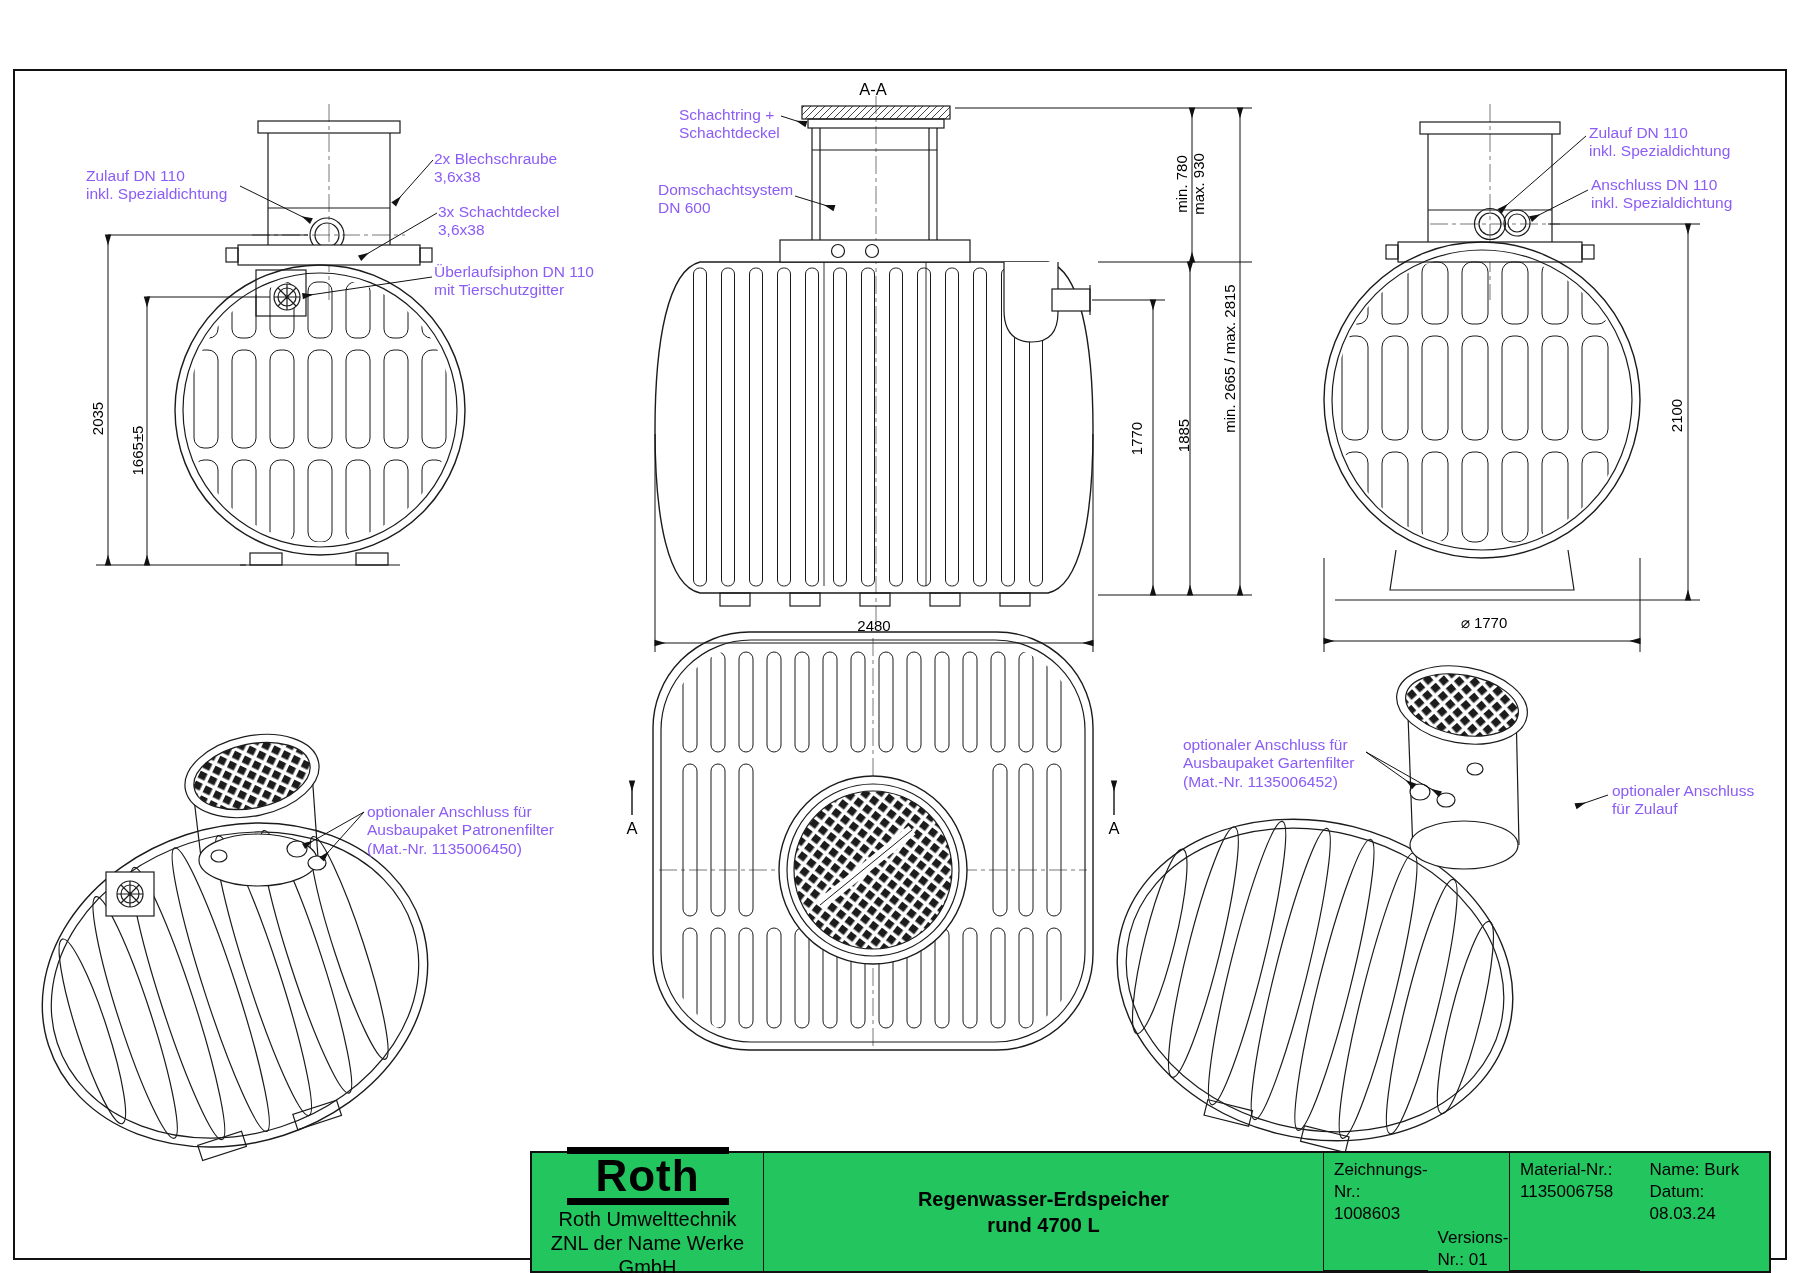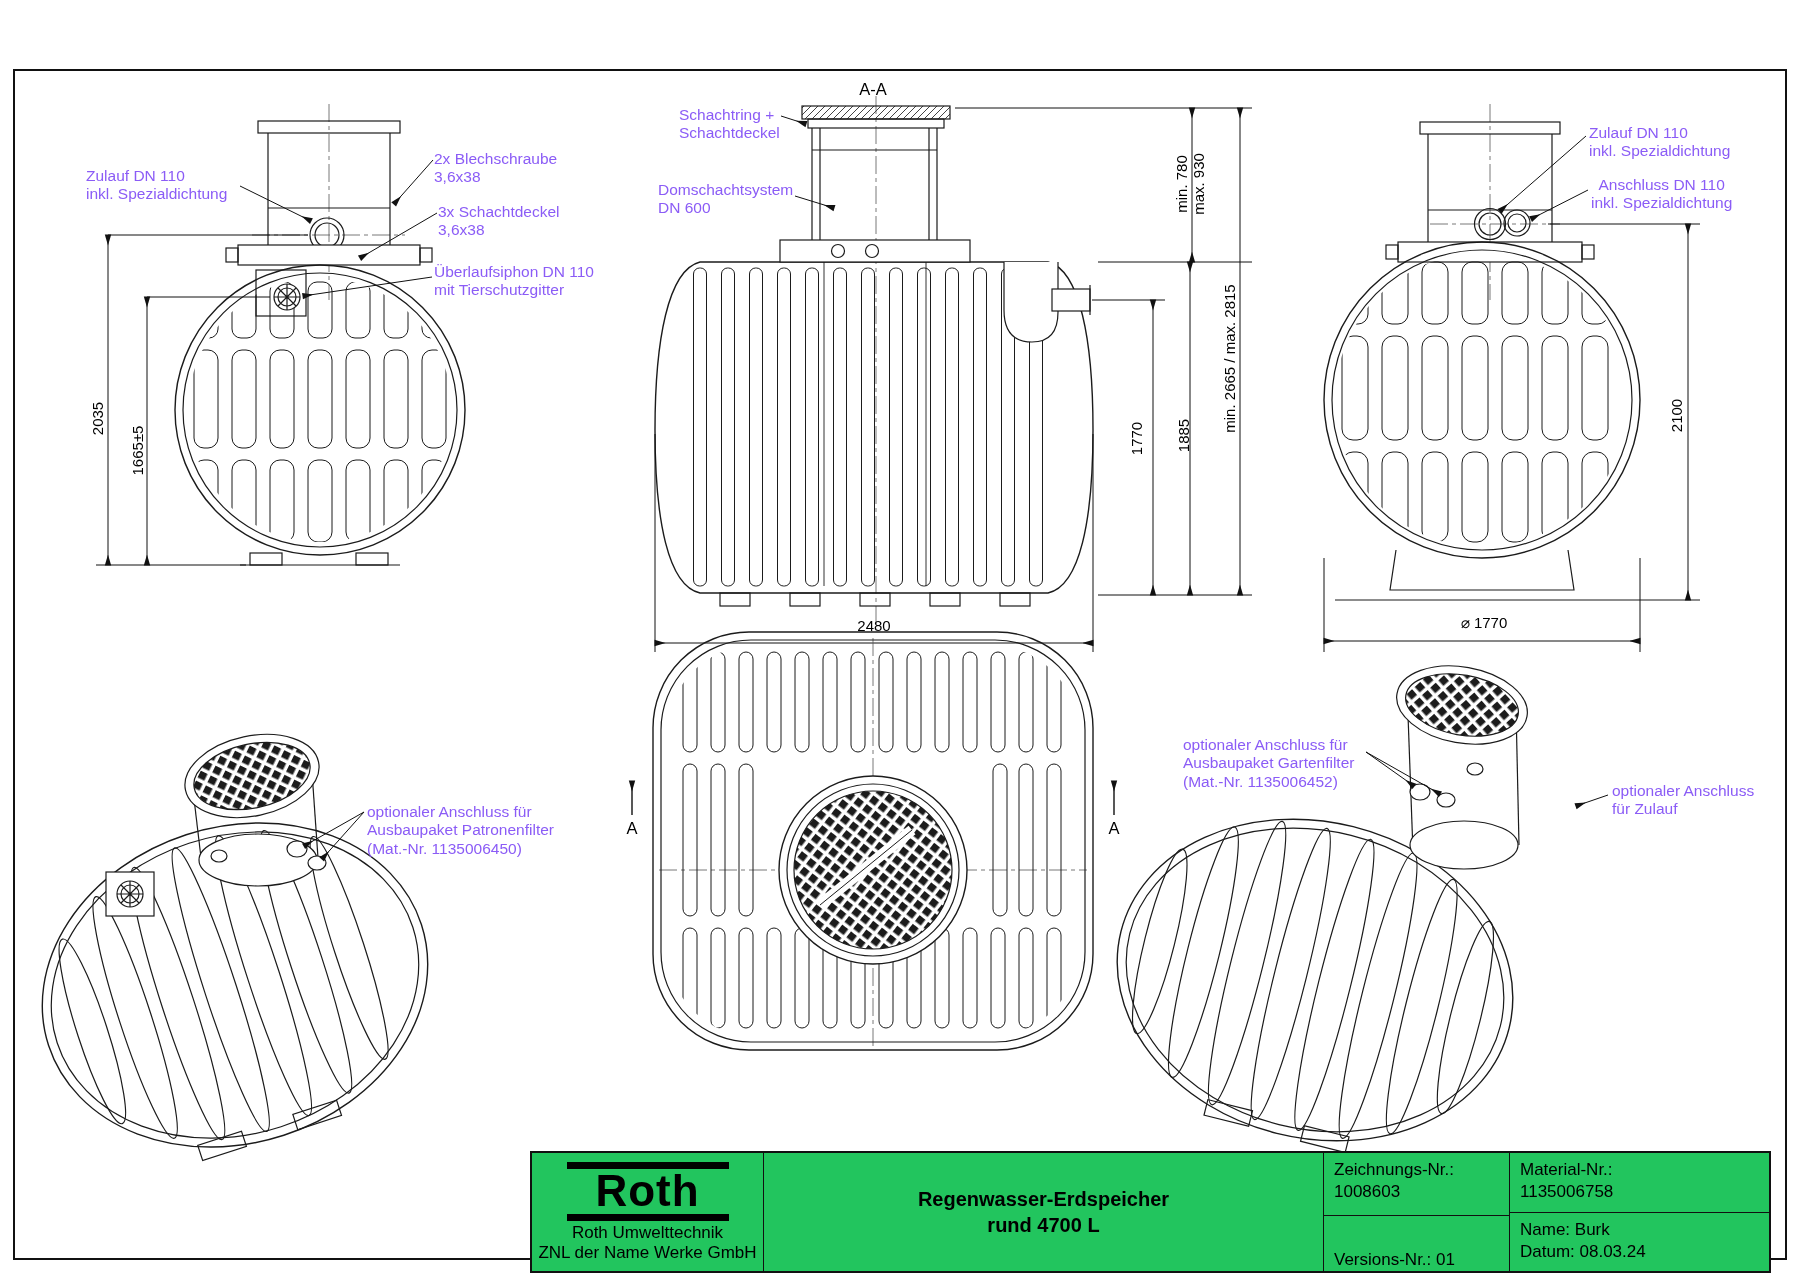--- a/index.html
+++ b/index.html
@@ -7,23 +7,23 @@
   #page{position:relative;width:1800px;height:1273px;background:#fff;overflow:hidden;}
   svg{position:absolute;left:0;top:0;}
   .lbl{position:absolute;font-size:15.5px;line-height:1.18;white-space:pre-line;color:#8b5cf6;}
   .dim{position:absolute;font-size:15px;text-align:center;white-space:pre-line;color:#000;}
   .vdim{transform:rotate(-90deg);transform-origin:center;}
   
   #tblock{position:absolute;left:530px;top:1137px;width:1241px;height:122px;border:2px solid #111;box-sizing:border-box;display:flex;background:#22c55e;margin-top:14px;}
   .tb-cell{box-sizing:border-box;height:100%;}
   #tb-logo{width:232px;border-right:1.5px solid #111;display:flex;flex-direction:column;align-items:center;justify-content:center;padding-top:2px;}
   .logobox{width:162px;border-top:7px solid #000;border-bottom:7px solid #000;text-align:center;font-weight:800;font-size:44px;line-height:1.02;letter-spacing:1px;font-family:"Liberation Sans","DejaVu Sans",sans-serif;}
-  .companyline{font-size:17px;line-height:1.2;text-align:center;margin-top:2px;}
+  .companyline{font-size:20px;line-height:1.2;text-align:center;margin-top:2px;}
   #tb-title{width:560px;border-right:1.5px solid #111;display:flex;flex-direction:column;align-items:center;justify-content:center;font-weight:bold;font-size:20px;line-height:1.3;}
-  .tb-col{display:flex;flex-direction:column;}
+  .tb-col{display:flex;flex-direction:row;}
   #tb-col3{width:186px;border-right:1.5px solid #111;}
   #tb-col4{flex:1;}
   .tb-row{flex:1;box-sizing:border-box;padding:6px 0 0 10px;font-size:17px;line-height:1.3;}
   .tb-row.bb{border-bottom:1.5px solid #111;}
   .tb-mid{display:flex;align-items:flex-end;padding-top:0;}
 </style>
 </head>
 <body>
 
 <div id="page">
@@ -383,21 +383,21 @@
 DN 600</div>
 <div class="dim vdim" style="left:1135px;top:167px;width:110px;">min. 780
 max. 930</div>
 <div class="dim vdim" style="left:1076px;top:430px;width:120px;">1770</div>
 <div class="dim vdim" style="left:1123px;top:427px;width:120px;">1885</div>
 <div class="dim vdim" style="left:1129px;top:350px;width:200px;">min. 2665 / max. 2815</div>
 <div class="dim" style="left:824px;top:617px;width:100px;">2480</div>
 
 <div class="lbl" style="left:1589px;top:124px;">Zulauf DN 110
 inkl. Spezialdichtung</div>
-<div class="lbl" style="left:1591px;top:176px;text-align:center;">Anschluss DN 110
+<div class="lbl" style="left:1591px;top:176px;">Anschluss DN 110
 inkl. Spezialdichtung</div>
 <div class="dim vdim" style="left:1616px;top:407px;width:120px;">2100</div>
 <div class="dim" style="left:1424px;top:614px;width:120px;">⌀ 1770</div>
 
 <div class="lbl" style="left:367px;top:803px;">optionaler Anschluss für
 Ausbaupaket Patronenfilter
 (Mat.-Nr. 1135006450)</div>
 
 <div class="dim" style="left:618px;top:819px;width:28px;font-size:16.5px;">A</div>
 <div class="dim" style="left:1100px;top:819px;width:28px;font-size:16.5px;">A</div>

